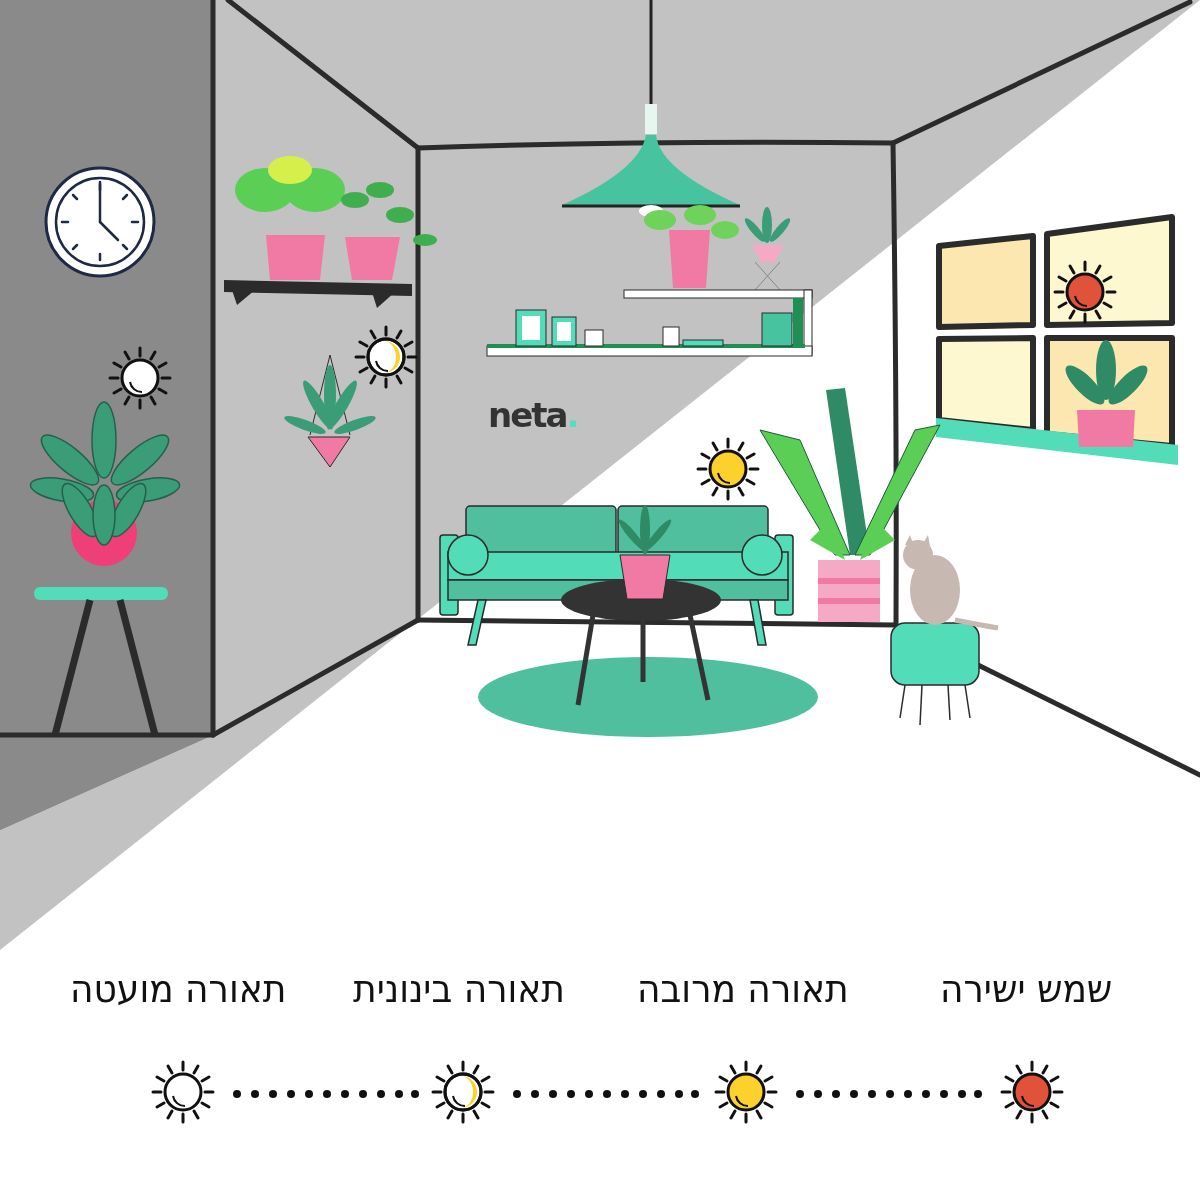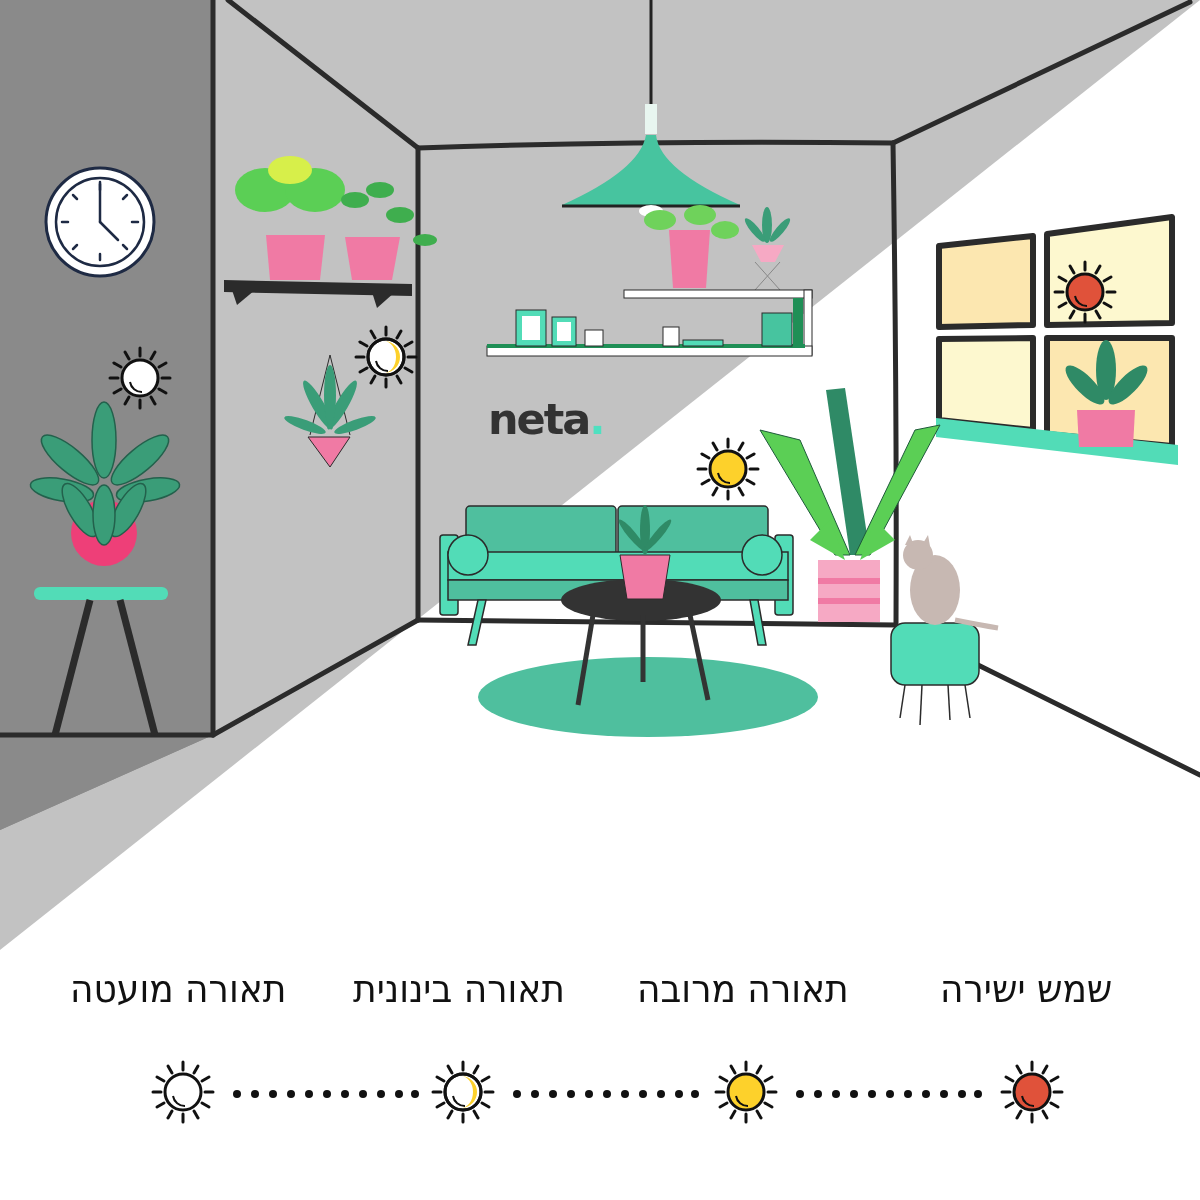--- a/index.html
+++ b/index.html
@@ -5,21 +5,21 @@
   html, body { margin:0; padding:0; background:#ffffff; }
   body { width:1200px; height:1200px; position:relative; overflow:hidden; font-family:"DejaVu Sans", sans-serif; }
   #scene { position:absolute; left:0; top:0; width:1200px; height:1200px; }
   .legend-label {
     position:absolute; top:968px; font-family:"DejaVu Sans", sans-serif; font-size:36px;
     color:#111111; direction:rtl; white-space:nowrap; letter-spacing:0px; font-weight:400;
     transform:scaleY(1.05);
   }
   .brand {
     position:absolute; left:488px; top:398px; font-family:"DejaVu Sans", sans-serif;
-    font-weight:bold; font-size:43px; color:#333333; letter-spacing:-2px; line-height:1;
+    font-weight:bold; font-size:34px; color:#333333; letter-spacing:-2px; line-height:1;
   }
   .brand-dot { color:#4fe0c0; }
 </style>
 </head>
 <body>
 
 <svg id="scene" viewBox="0 0 1200 1200" xmlns="http://www.w3.org/2000/svg">
   <defs>
     <g id="rays">
       <g stroke="#111" stroke-width="3" stroke-linecap="round">

